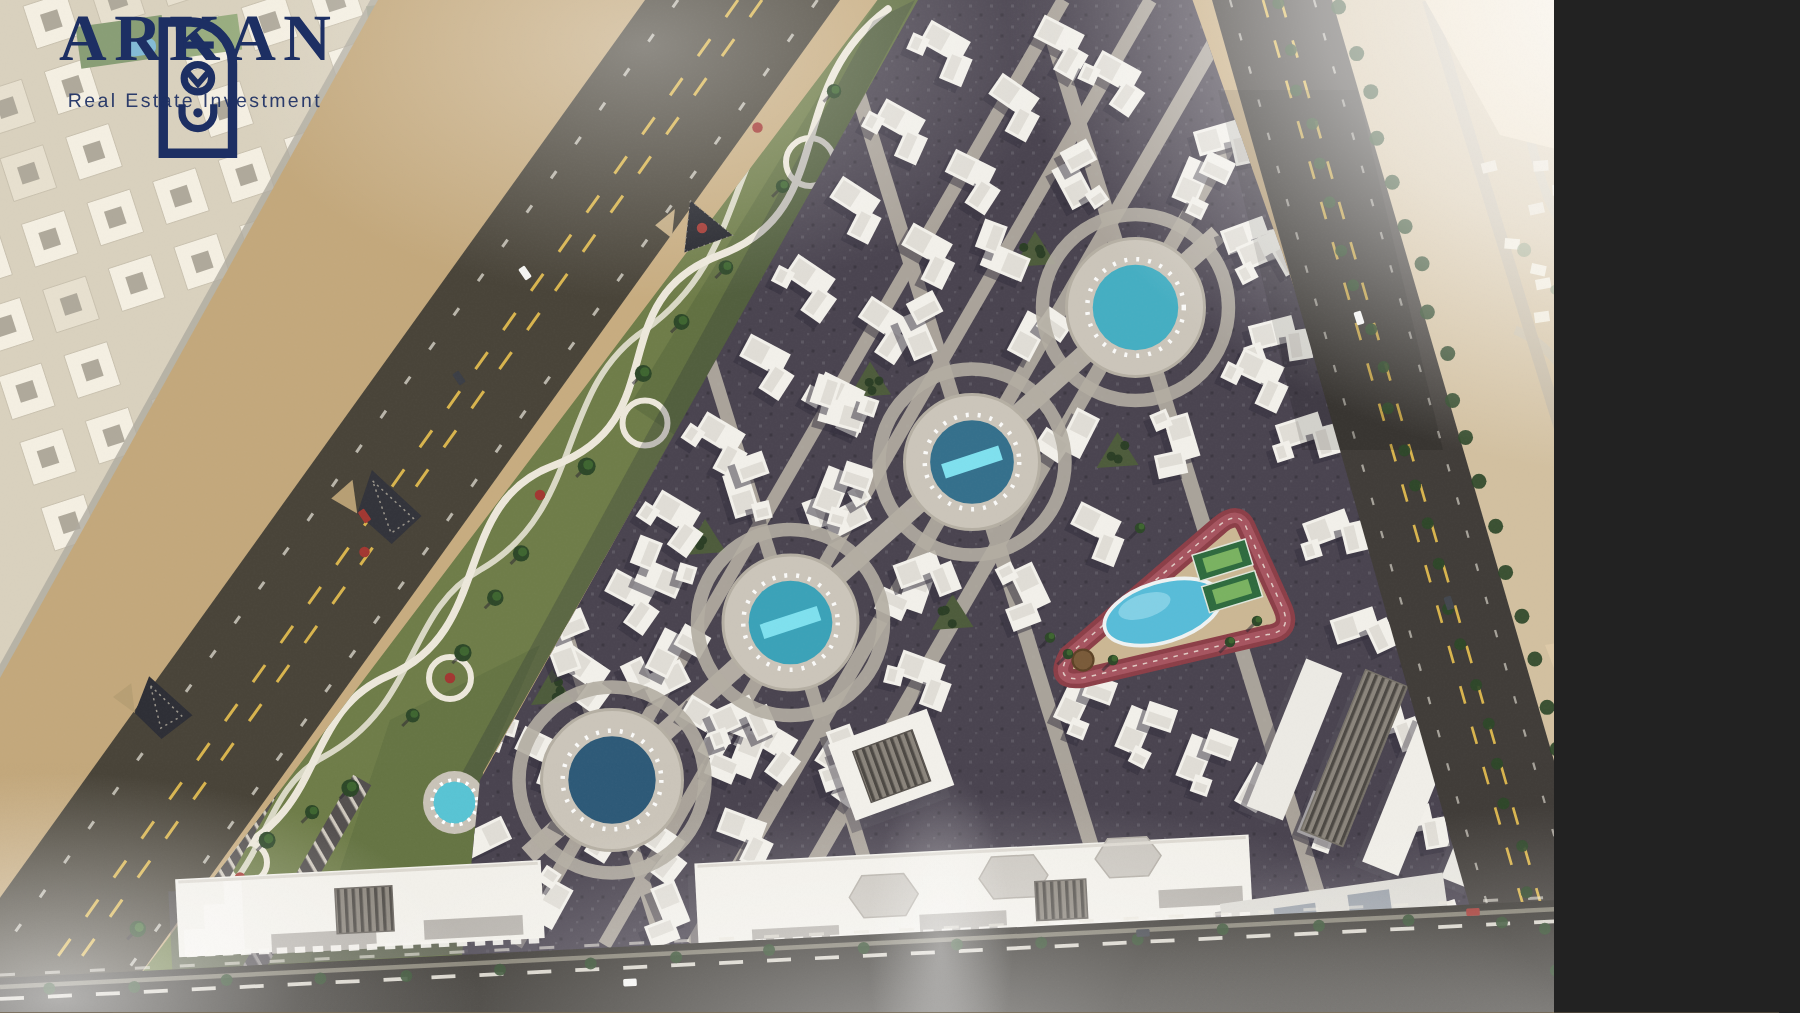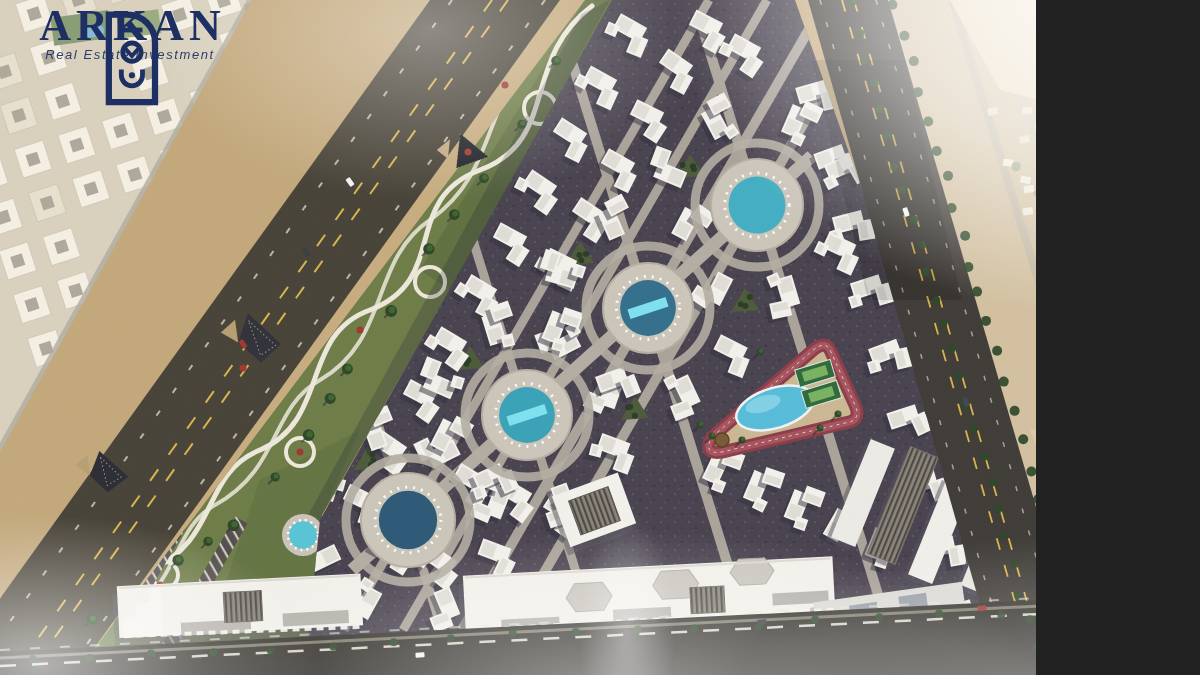--- a/index.html
+++ b/index.html
@@ -2,21 +2,21 @@
 <html><head>
 <meta charset="utf-8">
 <style>
   html,body{margin:0;padding:0;background:#222;}
   .stage{position:relative;width:1036px;height:675px;overflow:hidden;font-family:"Liberation Sans",sans-serif;background:#c7ac80;}
   .stage svg{position:absolute;inset:0;display:block;}
   
   .logo{position:absolute;left:30px;top:4px;width:200px;text-align:center;color:#1d2f63;user-select:none;}
   .logo .mark{display:block;margin:2px auto 0 auto;}
   .logo .word{font-family:"Liberation Serif",serif;font-weight:bold;font-size:44px;line-height:40px;letter-spacing:5px;margin-top:2px;text-indent:5px;}
-  .logo .tag{font-size:13px;letter-spacing:1.6px;opacity:.92;margin-top:1px;white-space:nowrap;font-style:italic;}
+  .logo .tag{font-size:13px;letter-spacing:1.6px;opacity:.92;margin-top:13px;white-space:nowrap;}
 </style>
 </head>
 <body>
 
 <div class="stage">
 <svg viewBox="0 0 1200 675" width="1200" height="675" xmlns="http://www.w3.org/2000/svg">
   <defs>
     <clipPath id="clipCity">
           <polygon points="0,0 436,0 -50,675 0,675"></polygon>
         </clipPath>

